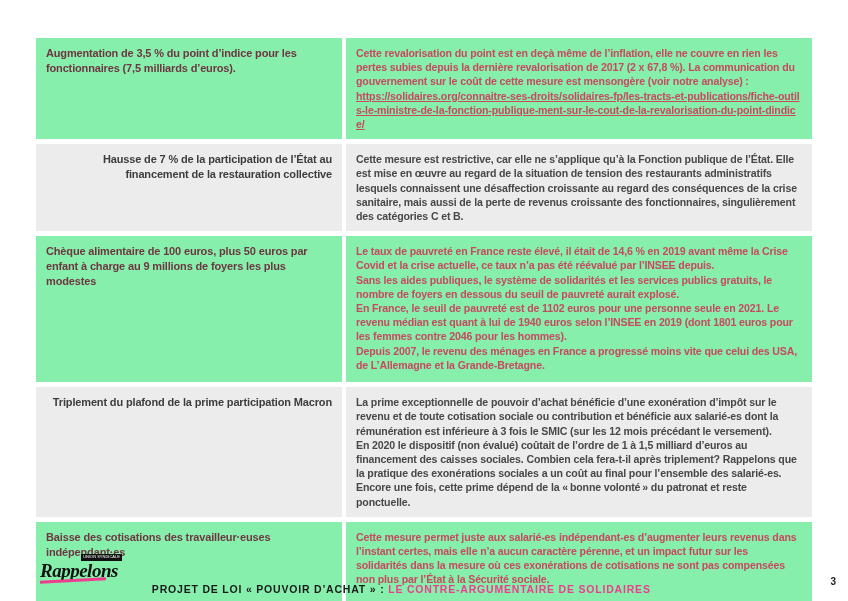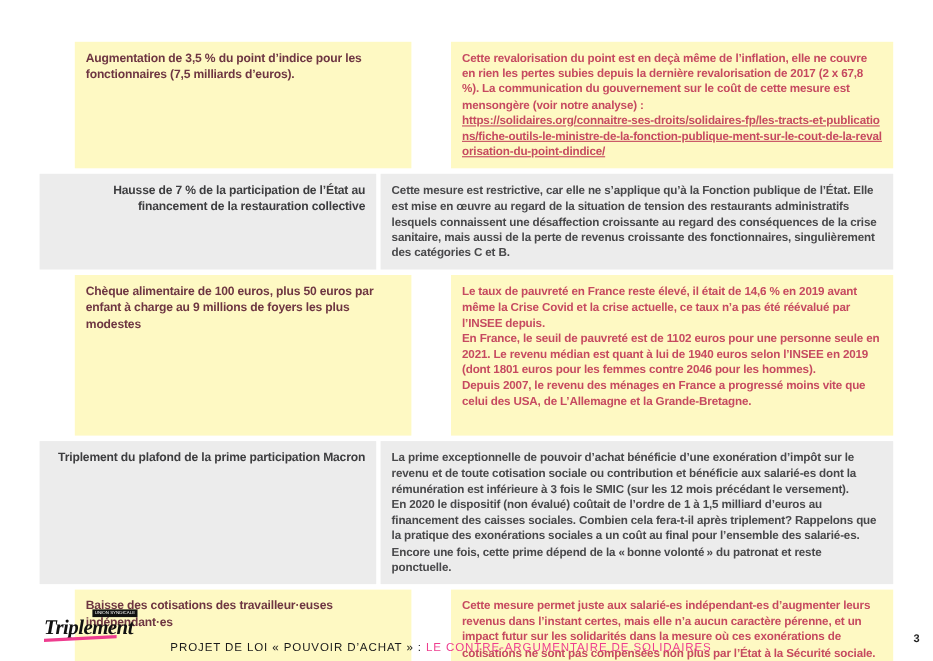--- a/index.html
+++ b/index.html
@@ -34,21 +34,21 @@
     font-weight: 700;
     line-height: 15px;
   }
   .comment {
     flex: 1 1 auto;
     font-size: 10.6px;
     font-weight: 700;
     line-height: 14.2px;
   }
   .para { margin: 0; }
-  .row.pink .cell { background: #fef9c3; margin-left: 32px; }
+  .row.pink .cell { background: #86efac; }
   .row.gray .cell { background: #ececec; }
   .row.pink .measure { color: #6e3642; }
   .row.pink .comment { color: #c64a60; }
   .row.gray .measure { color: #3d3d3f; text-align: right; }
   .row.gray .comment { color: #48484a; }
   .cell-link {
     display: block;
     color: #c64a60;
     text-decoration: underline;
     word-break: break-all;
@@ -98,21 +98,21 @@
     font-size: 4px;
     line-height: 4.5px;
     padding: 1px 2px;
     text-align: center;
     text-transform: uppercase;
     white-space: nowrap;
   }
   .doc-title {
     margin-left: 28px;
     font-size: 10.5px;
-    font-weight: 400;
+    font-weight: 700;
     text-transform: uppercase;
     letter-spacing: 0.8px;
     white-space: nowrap;
     margin-top: 36px;
   }
   .doc-title .black { color: #1a1a1a; }
   .doc-title .pink  { color: #ee3d8f; }
   .page-number {
     position: absolute;
     right: 12px; bottom: 14px;
@@ -137,20 +137,21 @@
     <div class="cell measure">Hausse de 7 % de la participation de l’État au financement de la restauration collective</div>
     <div class="cell comment">
         <div class="para">Cette mesure est restrictive, car elle ne s’applique qu’à la Fonction publique de l’État. Elle est mise en œuvre au regard de la situation de tension des restaurants administratifs lesquels connaissent une désaffection croissante au regard des conséquences de la crise sanitaire, mais aussi de la perte de revenus croissante des fonctionnaires, singulièrement des catégories C et B.</div>
       </div>
   </div>
 
   <div class="row pink">
     <div class="cell measure">Chèque alimentaire de 100 euros, plus 50 euros par enfant à charge au 9 millions de foyers les plus modestes</div>
     <div class="cell comment">
         <div class="para">Le taux de pauvreté en France reste élevé, il était de 14,6 % en 2019 avant même la Crise Covid et la crise actuelle, ce taux n’a pas été réévalué par l’INSEE depuis.</div>
+        <div class="para">Sans les aides publiques, le système de solidarités et les services publics gratuits, le nombre de foyers en dessous du seuil de pauvreté aurait explosé.</div>
         <div class="para">En France, le seuil de pauvreté est de 1102 euros pour une personne seule en 2021. Le revenu médian est quant à lui de 1940 euros selon l’INSEE en 2019 (dont 1801 euros pour les femmes contre 2046 pour les hommes).</div>
         <div class="para">Depuis 2007, le revenu des ménages en France a progressé moins vite que celui des USA, de L’Allemagne et la Grande-Bretagne.</div>
       </div>
   </div>
 
   <div class="row gray">
     <div class="cell measure">Triplement du plafond de la prime participation Macron</div>
     <div class="cell comment">
         <div class="para">La prime exceptionnelle de pouvoir d’achat bénéficie d’une exonération d’impôt sur le revenu et de toute cotisation sociale ou contribution et bénéficie aux salarié-es dont la rémunération est inférieure à 3 fois le SMIC (sur les 12 mois précédant le versement).</div>
         <div class="para">En 2020 le dispositif (non évalué) coûtait de l’ordre de 1 à 1,5 milliard d’euros au financement des caisses sociales. Combien cela fera-t-il après triplement? Rappelons que la pratique des exonérations sociales a un coût au final pour l’ensemble des salarié-es.</div>
@@ -161,21 +162,21 @@
   <div class="row pink">
     <div class="cell measure">Baisse des cotisations des travailleur·euses indépendant·es</div>
     <div class="cell comment">
         <div class="para">Cette mesure permet juste aux salarié-es indépendant-es d’augmenter leurs revenus dans l’instant certes, mais elle n’a aucun caractère pérenne, et un impact futur sur les solidarités dans la mesure où ces exonérations de cotisations ne sont pas compensées non plus par l’État à la Sécurité sociale.</div>
       </div>
   </div>
 </div>
 
 <div class="footer">
   <div class="logo">
-    <span class="logo-word">Triplement</span>
+    <span class="logo-word">Rappelons</span>
     <span class="logo-tagline">Union syndicale</span>
     <span class="logo-underline"></span>
   </div>
   <div class="doc-title">
     <span class="black">Projet de loi « Pouvoir d’achat » :</span>
     <span class="pink">le contre-argumentaire de Solidaires</span>
   </div>
 </div>
 <div class="page-number">3</div>
 

